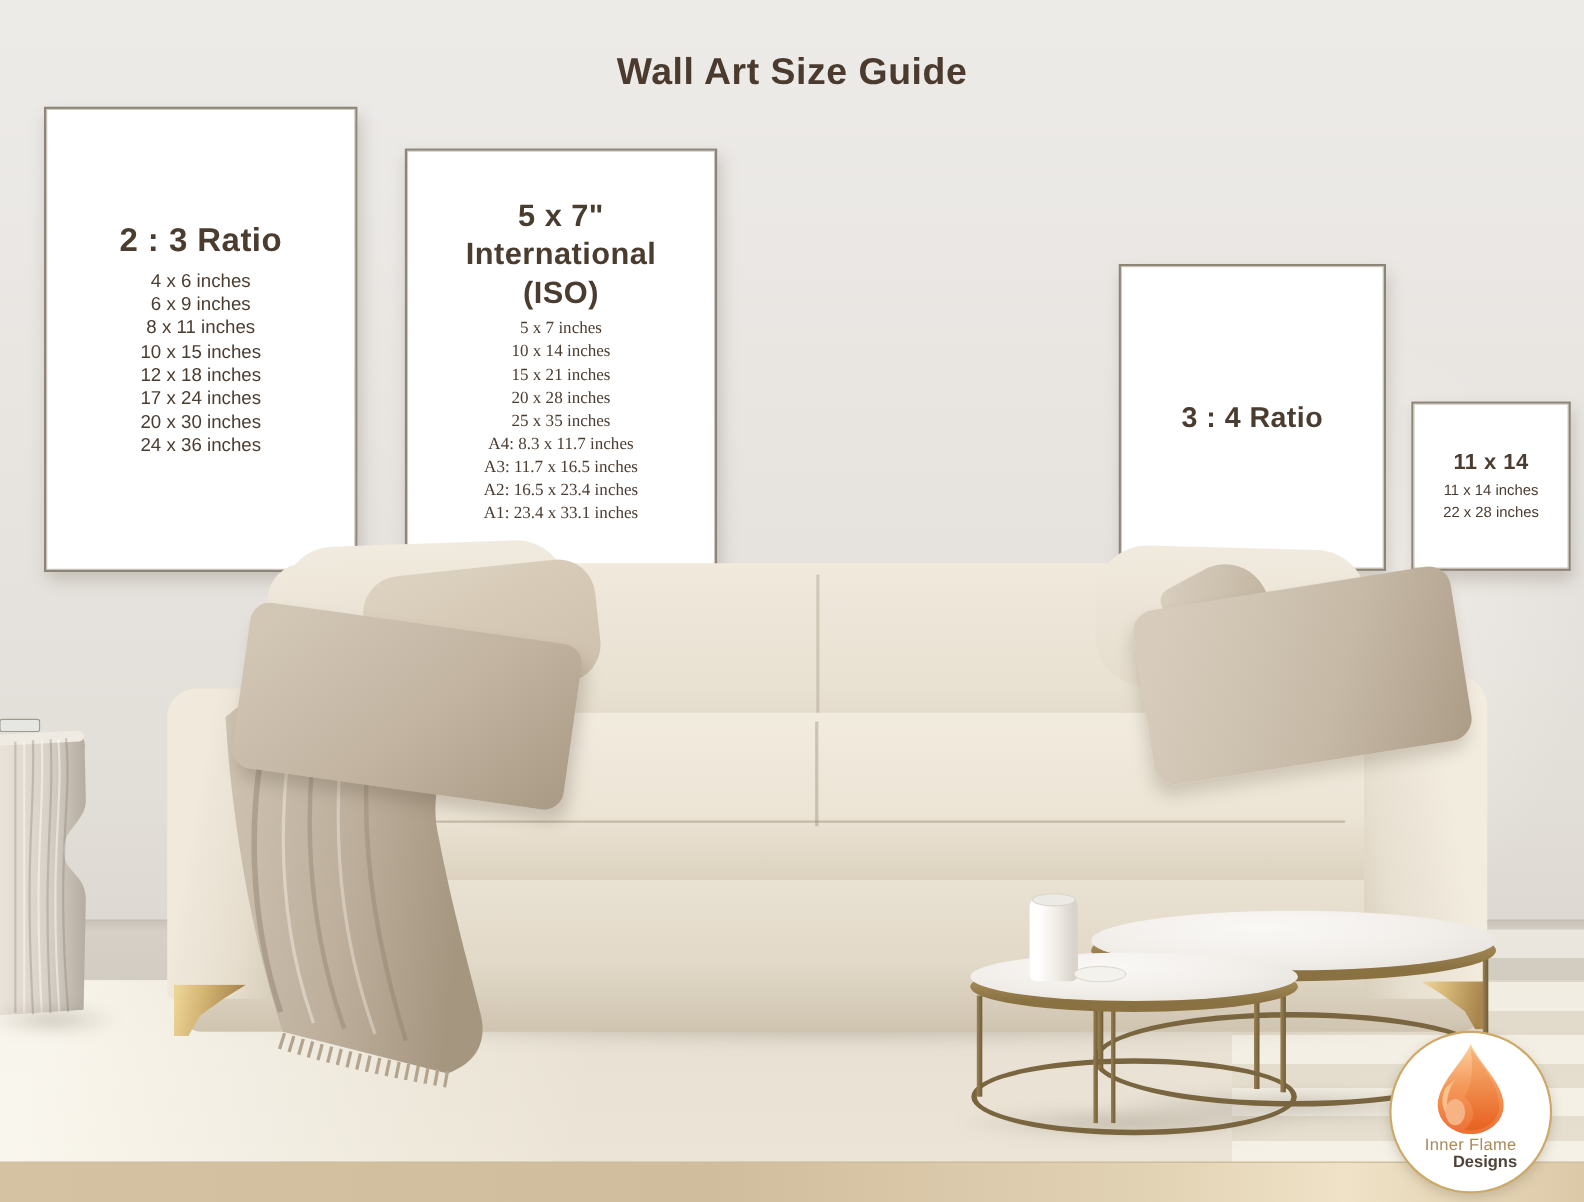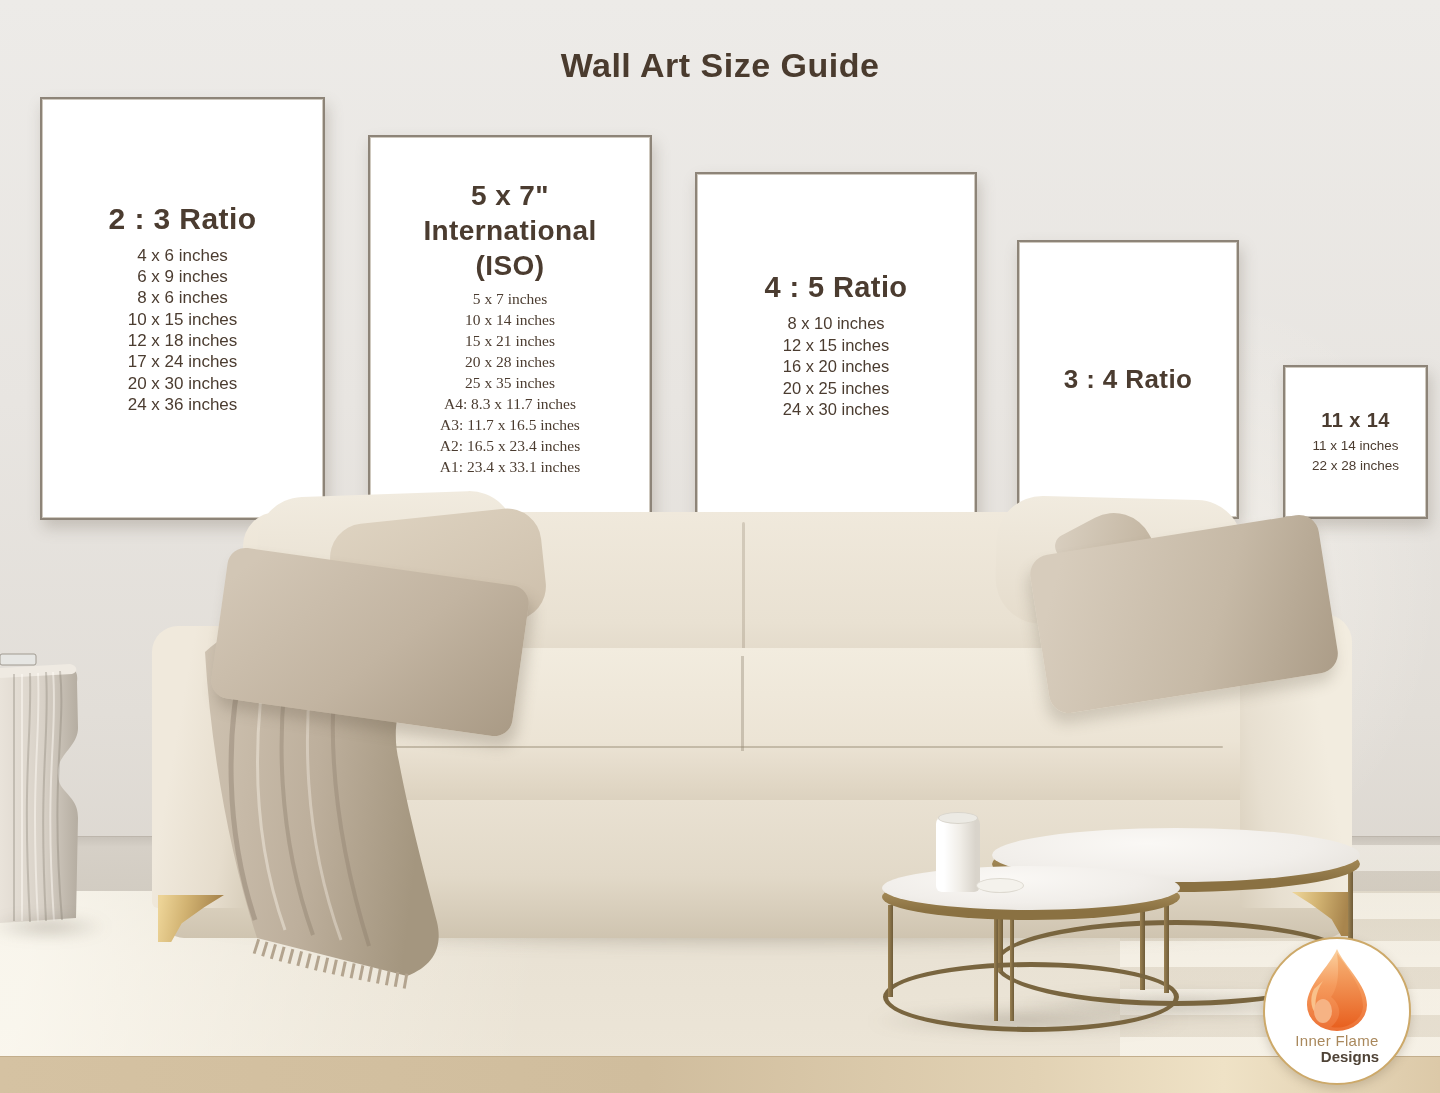--- a/index.html
+++ b/index.html
@@ -34,21 +34,21 @@
   .f1{left:40px;top:97px;width:285px;height:423px;}
   .f1 .frame-title{font-size:30px;}
   .f1 .size-line{font-size:17px;line-height:21.3px;}
   .f2{left:368px;top:135px;width:284px;height:385px;}
   .f2 .frame-title{font-size:28px;line-height:35px;}
   .f2 .frame-sizes{margin-top:5px;font-family:Liberation Serif, serif;}
   .f2 .size-line{font-size:15.5px;line-height:21px;}
   .f3{left:695px;top:172px;width:282px;height:348px;}
   .f3 .frame-title{font-size:29px;}
   .f3 .size-line{font-size:16.5px;line-height:21.5px;}
-  .f4{left:1017px;top:240px;width:222px;height:279px;}
+  .f4{left:1017px;top:240px;width:243px;height:279px;}
   .f4 .frame-title{font-size:26px;}
   .f4 .frame-sizes{margin-top:6px;}
   .f4 .size-line{font-size:15.5px;line-height:21.5px;}
   .f5{left:1283px;top:365px;width:145px;height:154px;}
   .f5 .frame-title{font-size:20px;}
   .f5 .frame-sizes{margin-top:4px;}
   .f5 .size-line{font-size:13.5px;line-height:20px;}
   
   .page-title{position:absolute;left:0;top:46px;width:1440px;text-align:center;
     font-size:34px;font-weight:700;letter-spacing:.5px;color:#4a3b2e;}
@@ -130,21 +130,21 @@
 
   <div class="page-title">Wall Art Size Guide</div>
 
   <div class="frame f1">
     <div class="frame-title">
         <div class="frame-title-line">2 : 3 Ratio</div>
       </div>
     <div class="frame-sizes">
         <div class="size-line">4 x 6 inches</div>
         <div class="size-line">6 x 9 inches</div>
-        <div class="size-line">8  x 6 inches</div>
+        <div class="size-line">8  x 11 inches</div>
         <div class="size-line">10 x 15 inches</div>
         <div class="size-line">12 x 18 inches</div>
         <div class="size-line">17 x 24 inches</div>
         <div class="size-line">20 x 30 inches</div>
         <div class="size-line">24 x 36 inches</div>
       </div>
   </div>
   <div class="frame f2">
     <div class="frame-title">
         <div class="frame-title-line">5 x 7"</div>
@@ -154,32 +154,20 @@
     <div class="frame-sizes">
         <div class="size-line">5 x 7 inches</div>
         <div class="size-line">10 x 14 inches</div>
         <div class="size-line">15 x 21 inches</div>
         <div class="size-line">20 x 28 inches</div>
         <div class="size-line">25 x 35 inches</div>
         <div class="size-line">A4: 8.3 x 11.7 inches</div>
         <div class="size-line">A3: 11.7 x 16.5 inches</div>
         <div class="size-line">A2: 16.5 x 23.4 inches</div>
         <div class="size-line">A1: 23.4 x 33.1 inches</div>
-      </div>
-  </div>
-  <div class="frame f3">
-    <div class="frame-title">
-        <div class="frame-title-line">4 : 5 Ratio</div>
-      </div>
-    <div class="frame-sizes">
-        <div class="size-line">8 x 10  inches</div>
-        <div class="size-line">12 x 15 inches</div>
-        <div class="size-line">16 x 20 inches</div>
-        <div class="size-line">20 x 25 inches</div>
-        <div class="size-line">24 x 30 inches</div>
       </div>
   </div>
   <div class="frame f4">
     <div class="frame-title">
         <div class="frame-title-line">3 : 4 Ratio</div>
       </div>
   </div>
   <div class="frame f5">
     <div class="frame-title">
         <div class="frame-title-line">11 x 14</div>

